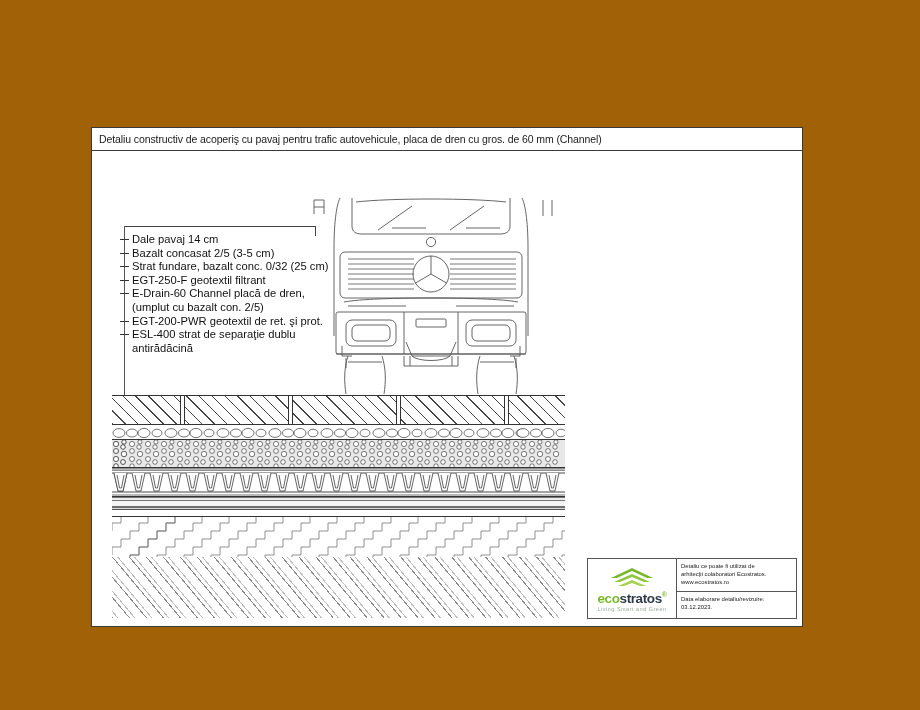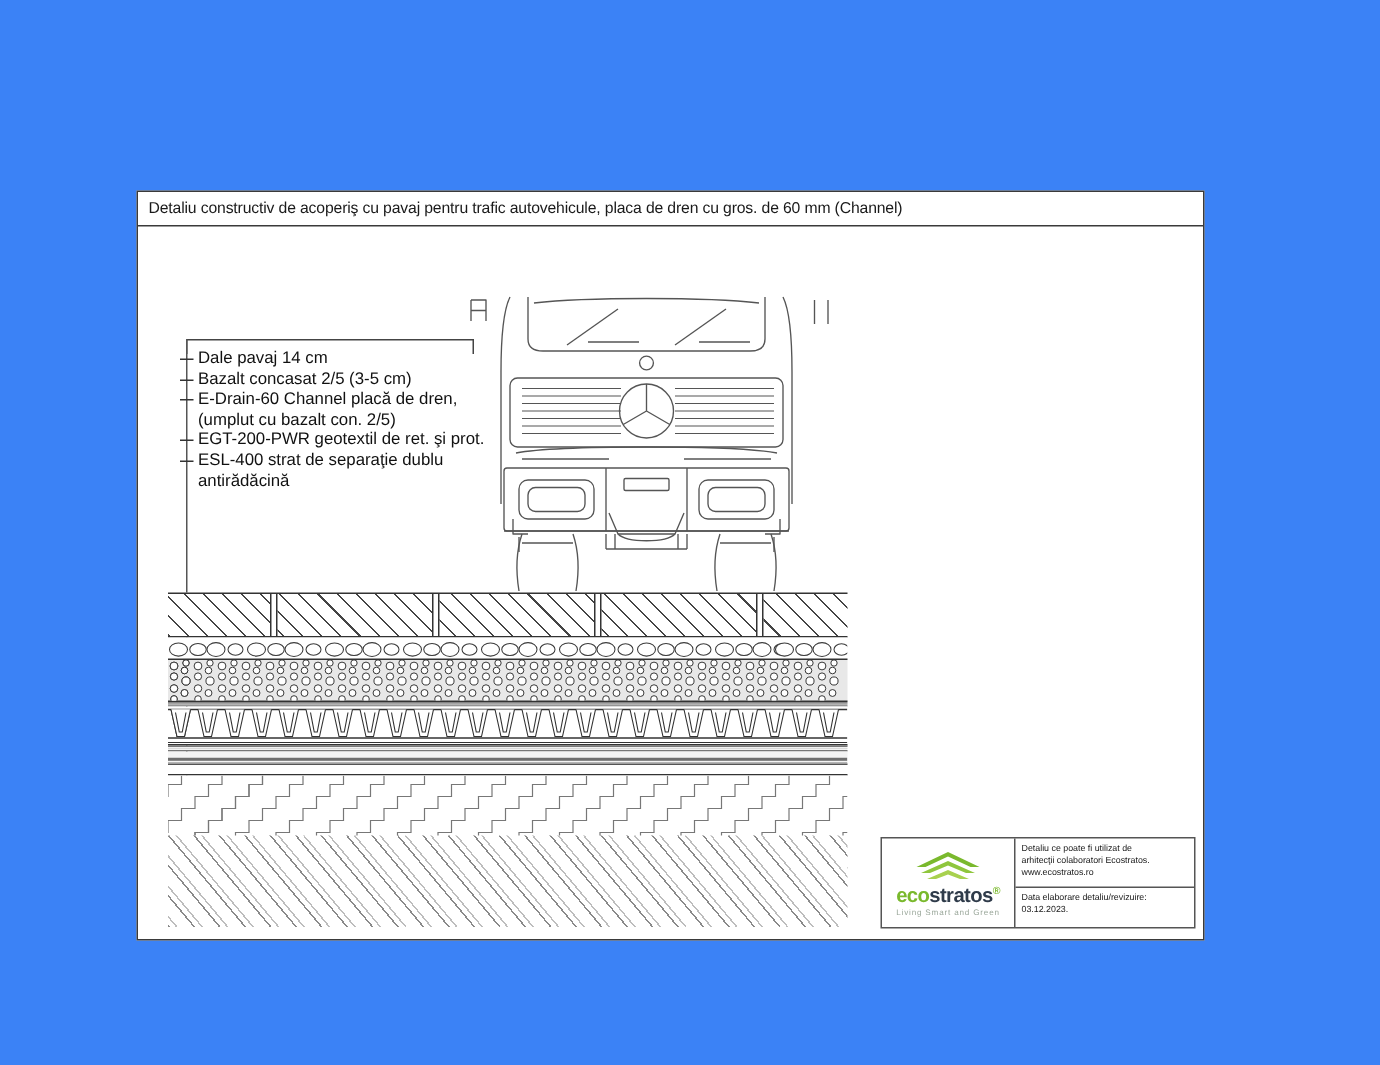--- a/index.html
+++ b/index.html
@@ -1,19 +1,19 @@
 <!DOCTYPE html>
 <html><head>
 <meta charset="utf-8">
 <style>
   html,body{margin:0;padding:0;background:#ffffff;}
   body{width:920px;height:710px;overflow:hidden;
        font-family:"Liberation Sans","DejaVu Sans",sans-serif;color:#1a1a1a;}
 
-  #sheet{position:absolute;left:0;top:0;width:920px;height:710px;background:#3b82f6;}
+  #sheet{position:absolute;left:0;top:0;width:920px;height:710px;background:#a16207;}
 
   
   .frame{position:absolute;left:91px;top:127px;width:712px;height:500px;
          border:1px solid #3a3a3a;box-sizing:border-box;background:#fff;}
   .title-bar{position:absolute;left:0;top:0;width:100%;height:23px;
              border-bottom:1px solid #3a3a3a;box-sizing:border-box;}
   .title-text{position:absolute;left:7px;top:5px;font-size:10.5px;
               letter-spacing:-0.1px;white-space:nowrap;color:#1a1a1a;}
 
   
@@ -178,20 +178,28 @@
   <div class="leader"></div>
 
   <div class="labels">
     <div class="lbl">
       <span class="dash"></span>
       <span>Dale pavaj 14 cm</span>
     </div>
     <div class="lbl">
       <span class="dash"></span>
       <span>Bazalt concasat 2/5 (3-5 cm)</span>
+    </div>
+    <div class="lbl">
+      <span class="dash"></span>
+      <span>Strat fundare, bazalt conc. 0/32 (25 cm)</span>
+    </div>
+    <div class="lbl">
+      <span class="dash"></span>
+      <span>EGT-250-F geotextil filtrant</span>
     </div>
     <div class="lbl">
       <span class="dash"></span>
       <span>E-Drain-60 Channel placă de dren,</span>
     </div>
     <div class="lbl cont">
       <span>(umplut cu bazalt con. 2/5)</span>
     </div>
     <div class="lbl">
       <span class="dash"></span>

